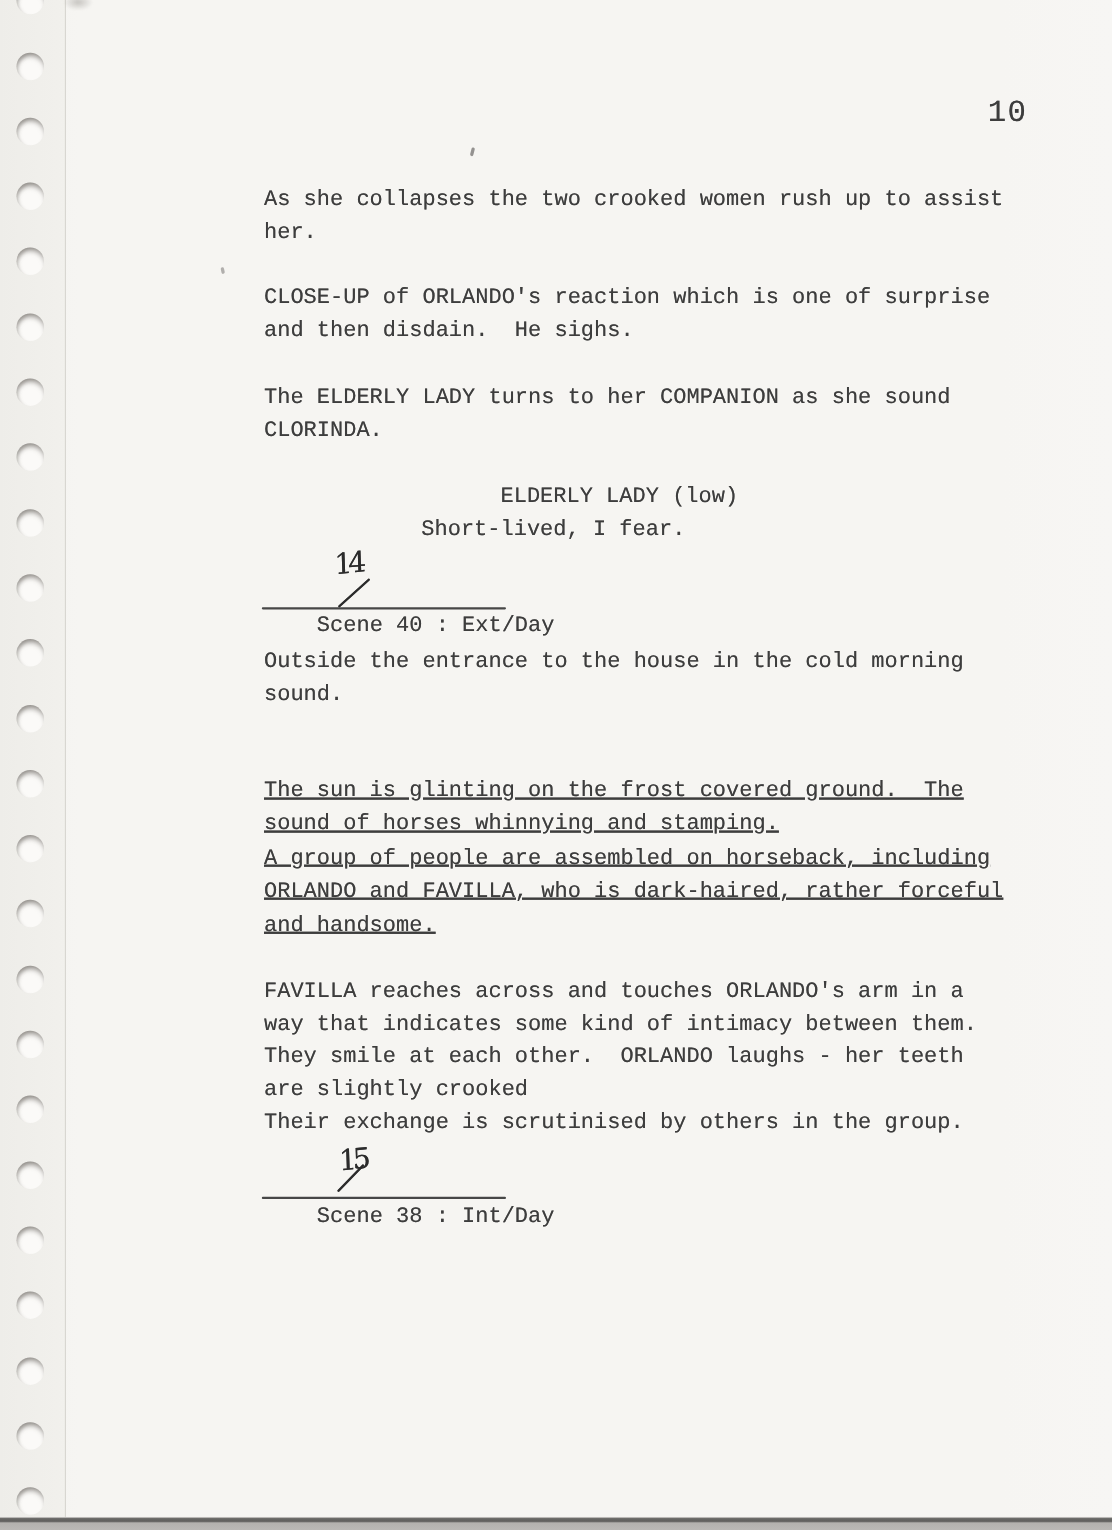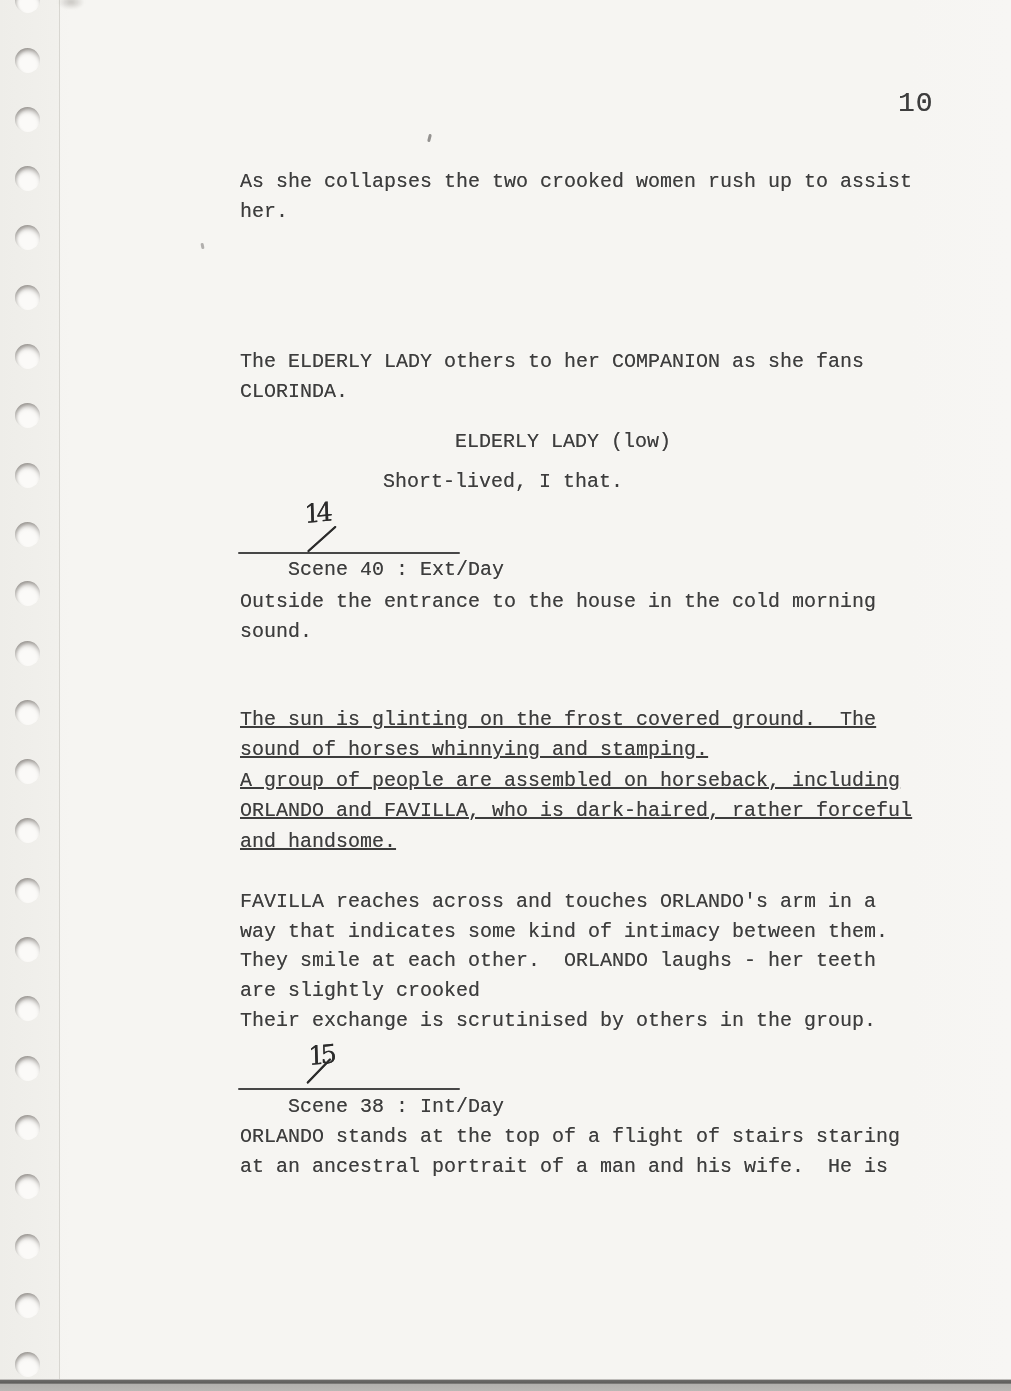--- a/index.html
+++ b/index.html
@@ -134,26 +134,28 @@
   <div class="smudge"></div>
   <div class="speck speck-1"></div>
   <div class="speck speck-2"></div>
   <div class="bottom-edge"></div>
 
   <div class="type pageno" style="left:898px;top:90px;">10</div>
 
   <div class="type" style="left:240px;top:167px;">As she collapses the two crooked women rush up to assist
 her.</div>
 
+  <div class="type" style="left:240px;top:256px;">CLOSE-UP of ORLANDO's reaction which is one of surprise
+and then disdain.  He sighs.</div>
 
-  <div class="type" style="left:240px;top:347px;">The ELDERLY LADY others to her COMPANION as she fans
+  <div class="type" style="left:240px;top:347px;">The ELDERLY LADY turns to her COMPANION as she sound
 CLORINDA.</div>
 
-  <div class="type" style="left:455px;top:427px;">ELDERLY LADY (low)</div>
-  <div class="type" style="left:383px;top:467px;">Short-lived, I that.</div>
+  <div class="type" style="left:455px;top:437px;">ELDERLY LADY (low)</div>
+  <div class="type" style="left:383px;top:467px;">Short-lived, I fear.</div>
 
   <div class="type" style="left:240px;top:525px;">
     <span>Scene </span><span>40</span><span> : Ext/Day</span>
     <span class="scene-underline" style="left:-2px;top:27px;width:222px;"></span>
     <span class="strike-slash" style="left:63px;top:13px;width:38px;transform:rotate(-42deg);"></span>
     <span class="handwritten" style="left:64px;top:-25px;">14</span>
   </div>
 
   <div class="type" style="left:240px;top:587px;">Outside the entrance to the house in the cold morning
 sound.</div>
@@ -170,16 +172,14 @@
 are slightly crooked
 Their exchange is scrutinised by others in the group.</div>
 
   <div class="type" style="left:240px;top:1062px;">
     <span>Scene </span><span>38</span><span> : Int/Day</span>
     <span class="scene-underline" style="left:-2px;top:26px;width:222px;"></span>
     <span class="strike-slash" style="left:62px;top:8px;width:34px;transform:rotate(-46deg);"></span>
     <span class="handwritten" style="left:68px;top:-20px;">15</span>
   </div>
 
-  <div class="type" style="left:240px;top:1122px;">ORLANDO stands at the top of a flight of stairs staring
-at an ancestral portrait of a man and his wife.  He is</div>
 
 </div>
 
 </body></html>

